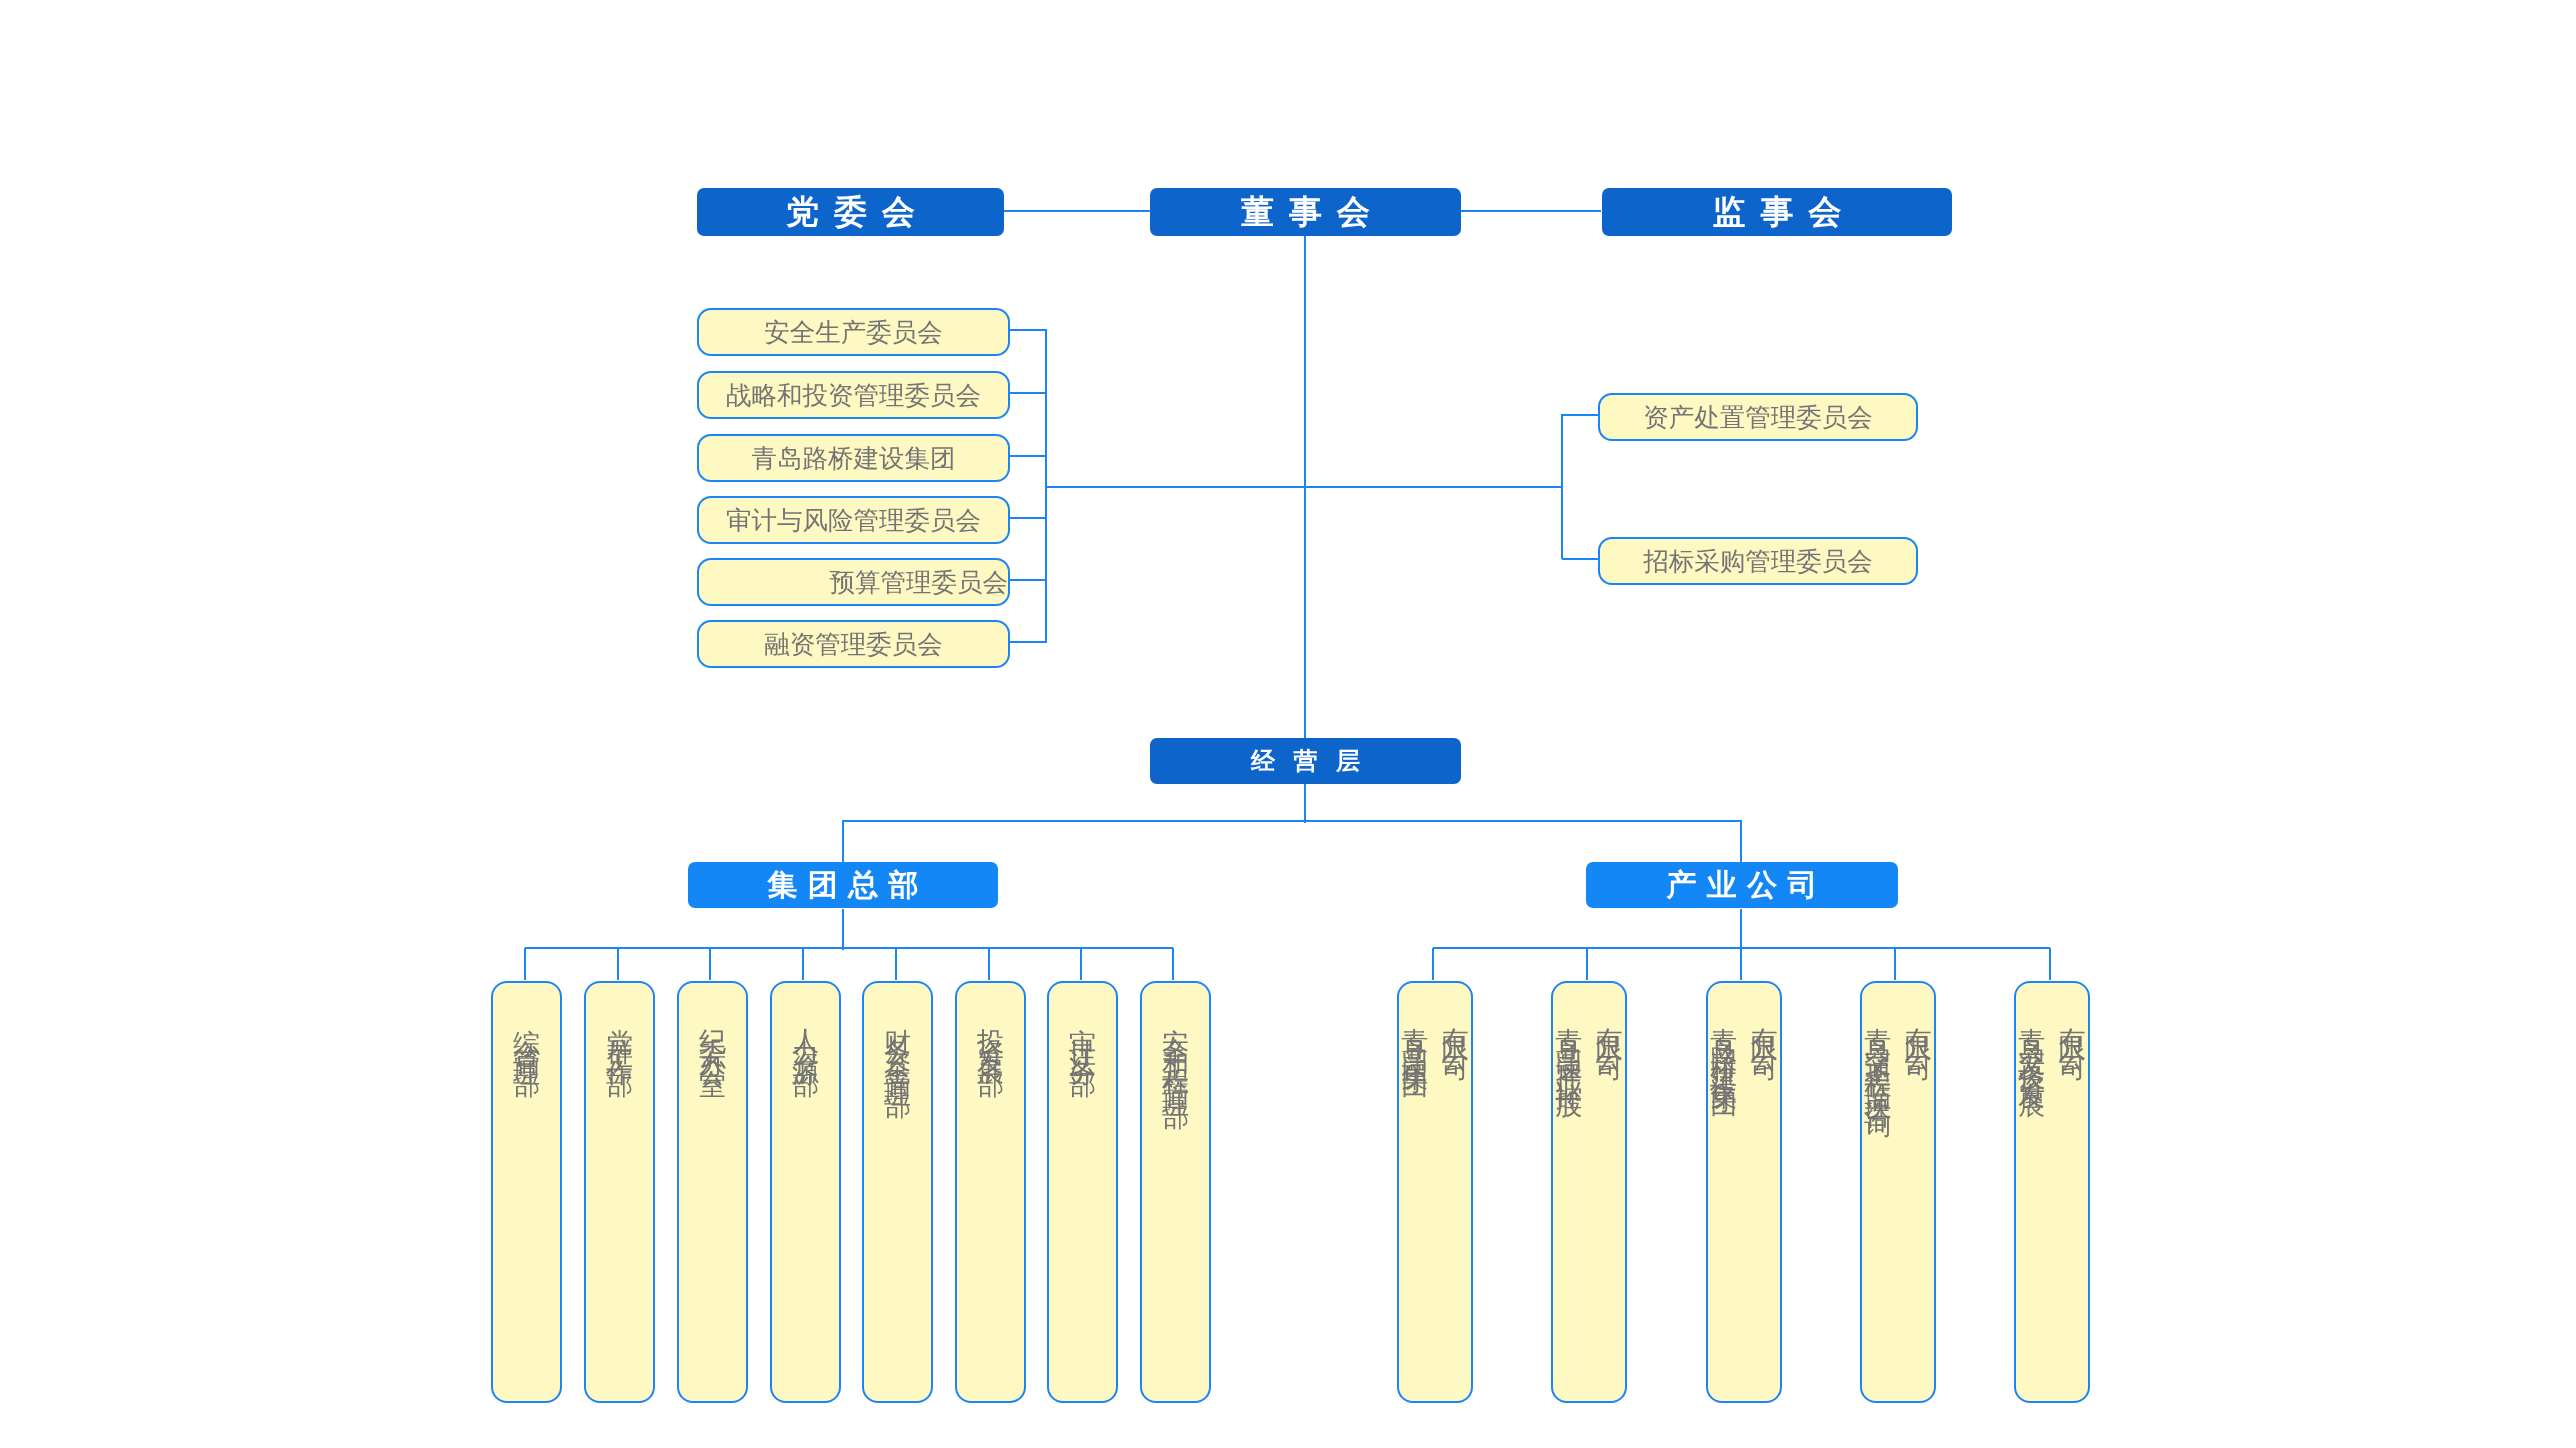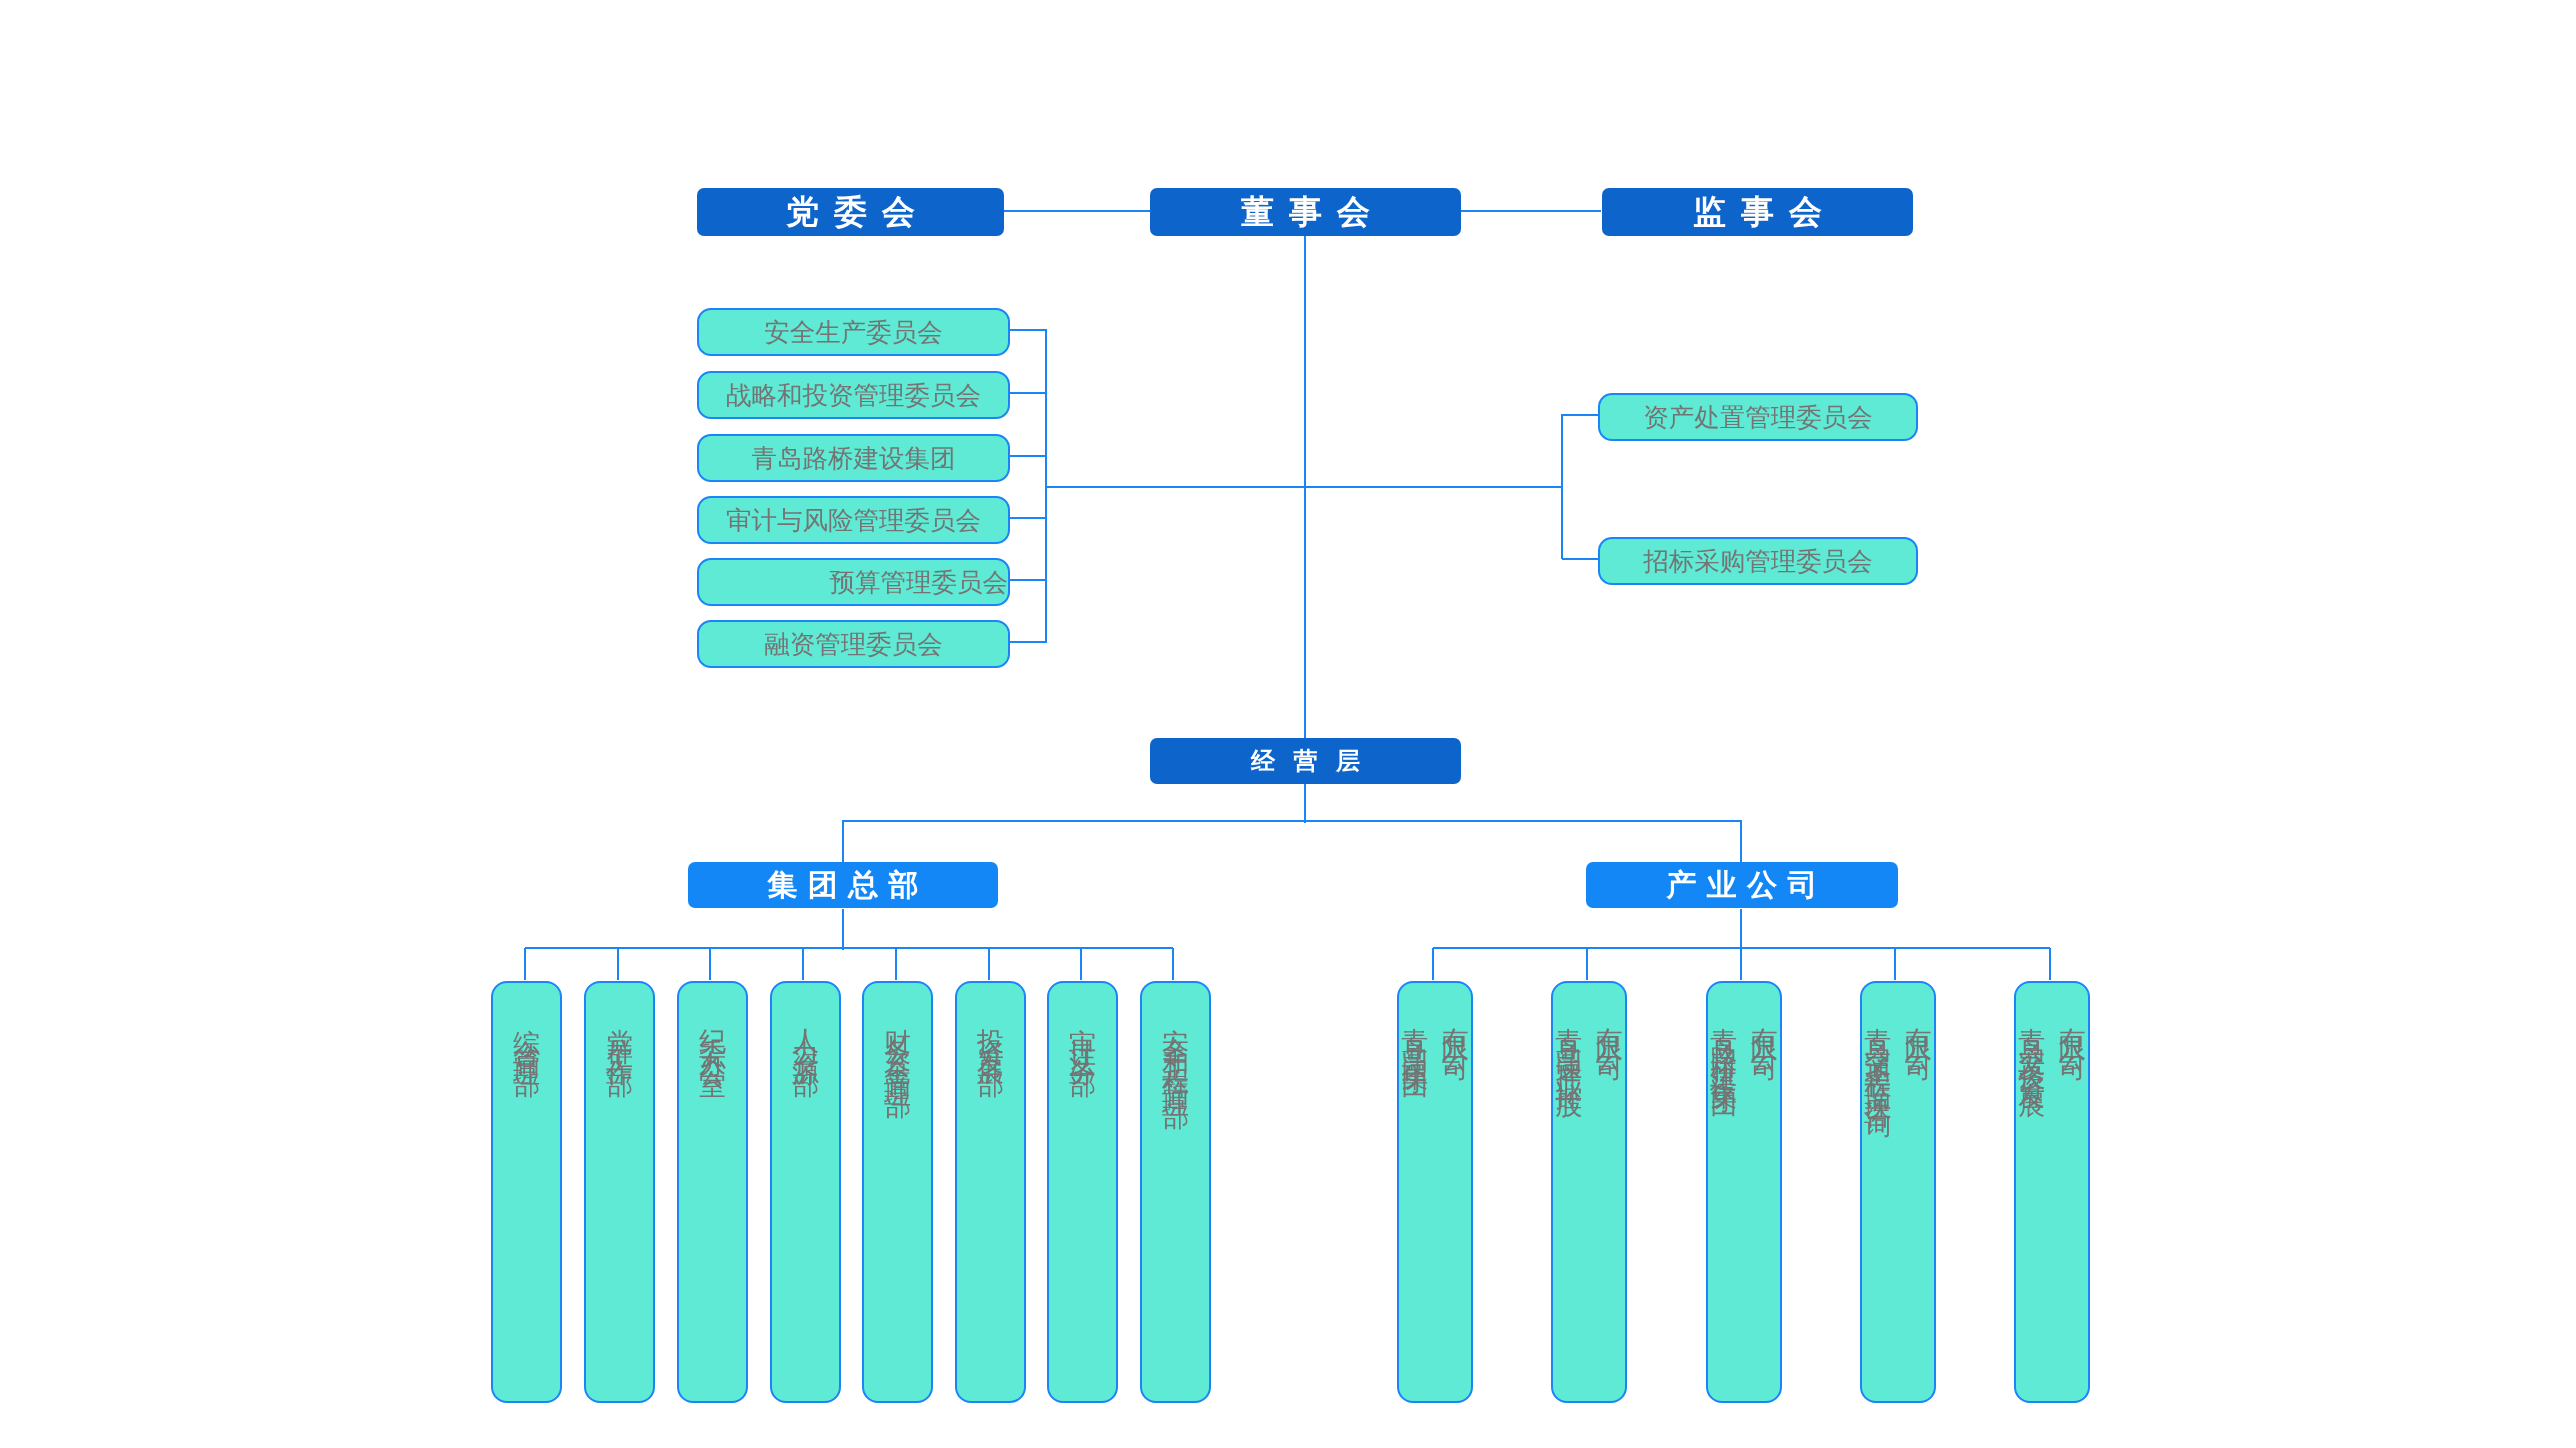--- a/index.html
+++ b/index.html
@@ -23,21 +23,21 @@
     color:#ffffff;font-weight:bold;
     border-radius:7px;
   }
   .solid.dark{background:#0d64cb;}
   .solid.light{background:#1487f6;}
   .solid .lbl{font-size:33px;letter-spacing:15px;margin-right:-15px;white-space:nowrap;}
   .solid .lbl.mgmt{font-size:24px;letter-spacing:18.5px;margin-right:-18.5px;}
   .solid .lbl.sub{font-size:30px;letter-spacing:10.4px;margin-right:-10.4px;}
   
   .outline{
-    position:absolute;background:#5eead4;
+    position:absolute;background:#fef9c3;
     border:2.3px solid #1b84f7;border-radius:14px;
     display:flex;align-items:center;justify-content:center;
     color:#747474;
   }
   .outline .ctext{font-size:25.5px;white-space:nowrap;}
   
   .vbox{
     border-radius:16px;
     align-items:flex-start;
   }
@@ -105,21 +105,21 @@
   <div class="v" style="left:1740px;top:948px;height:32px;"></div>
   <div class="v" style="left:1894px;top:948px;height:32px;"></div>
   <div class="v" style="left:2049px;top:948px;height:32px;"></div>
 
   <div class="solid dark" style="left:697px;top:188px;width:307px;height:48px;text-align:right;">
     <span class="lbl">党委会</span>
   </div>
   <div class="solid dark" style="left:1150px;top:188px;width:311px;height:48px;">
     <span class="lbl">董事会</span>
   </div>
-  <div class="solid dark" style="left:1602px;top:188px;width:311px;height:48px;">
+  <div class="solid dark" style="left:1602px;top:188px;width:350px;height:48px;">
     <span class="lbl">监事会</span>
   </div>
 
   <div class="outline" style="left:697px;top:308px;width:309px;height:44px;">
     <span class="ctext">安全生产委员会</span>
   </div>
   <div class="outline" style="left:697px;top:371px;width:309px;height:44px;">
     <span class="ctext">战略和投资管理委员会</span>
   </div>
   <div class="outline" style="left:697px;top:434px;width:309px;height:44px;">

